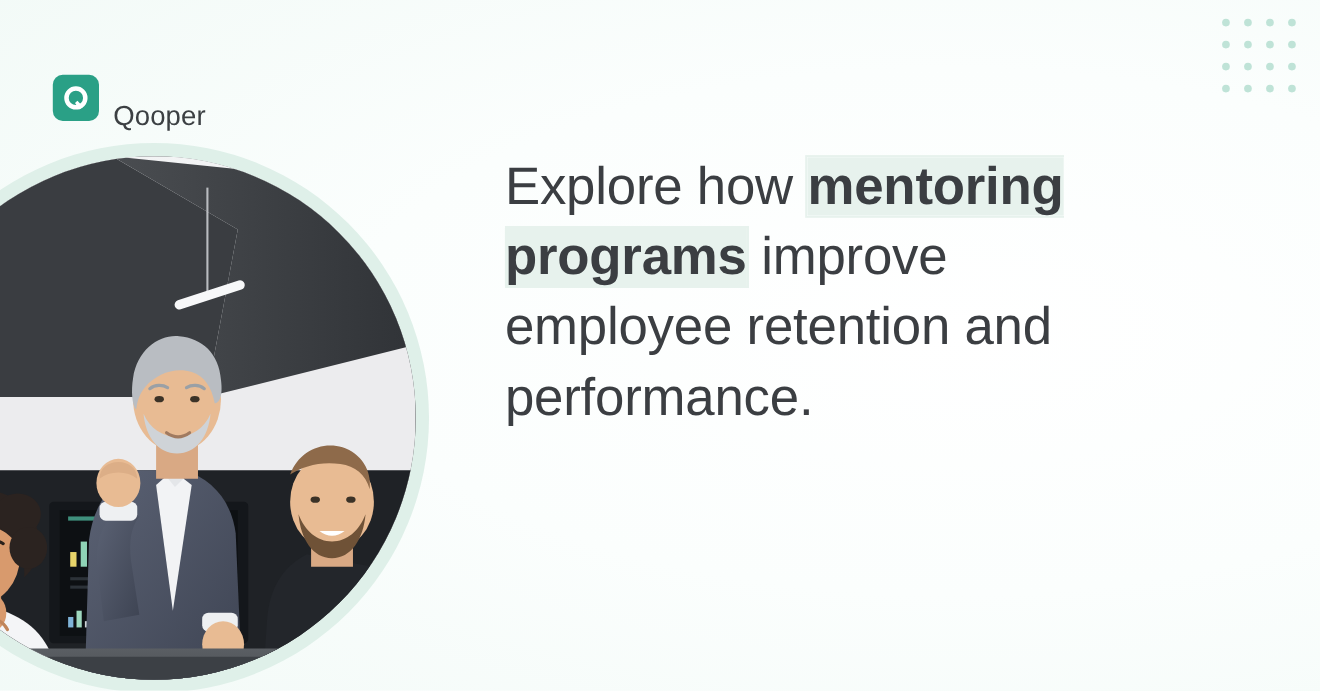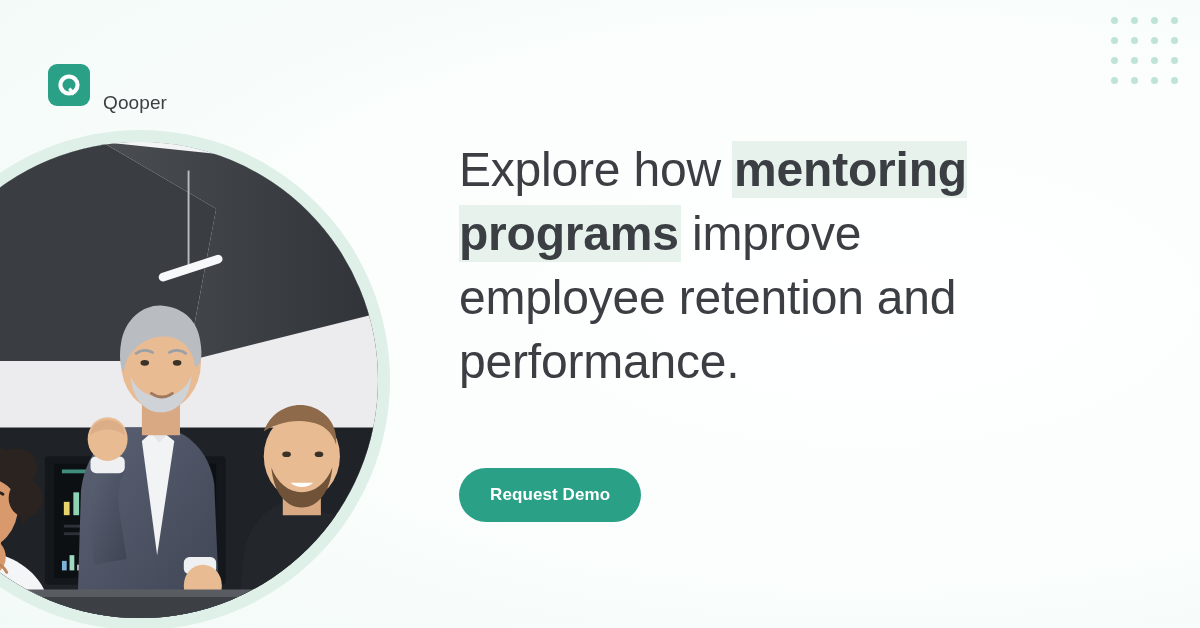--- a/index.html
+++ b/index.html
@@ -48,21 +48,21 @@
   .logo-mark {
     width:42px; height:42px;
     border-radius:9px;
     background:#2aa086;
     display:flex;
     align-items:center;
     justify-content:center;
   }
   .logo-mark svg { display:block; }
   .logo-word {
-    font-size:19px;
+    font-size:25px;
     font-weight:400;
     color:#3c4043;
     letter-spacing:.1px;
     margin-top:36px;
   }
 
   
   .photo-ring {
     position:absolute;
     left:-110px;
@@ -280,15 +280,14 @@
 
         <path d="M60 470h360l40 120H20z" fill="url(#lapg)"></path>
         <path d="M72 478h336l34 104H38z" fill="#3c4045"></path>
         <rect x="0" y="586" width="500" height="30" fill="#25282c"></rect>
       </svg>
     </div>
   </div>
 
   <h1 class="headline"><span>Explore how </span><span class="hl">mentoring programs</span><span> improve employee retention and performance.</span></h1>
 
-  <button class="cta">Request Demo</button>
 
 </div>
 
 </body></html>

